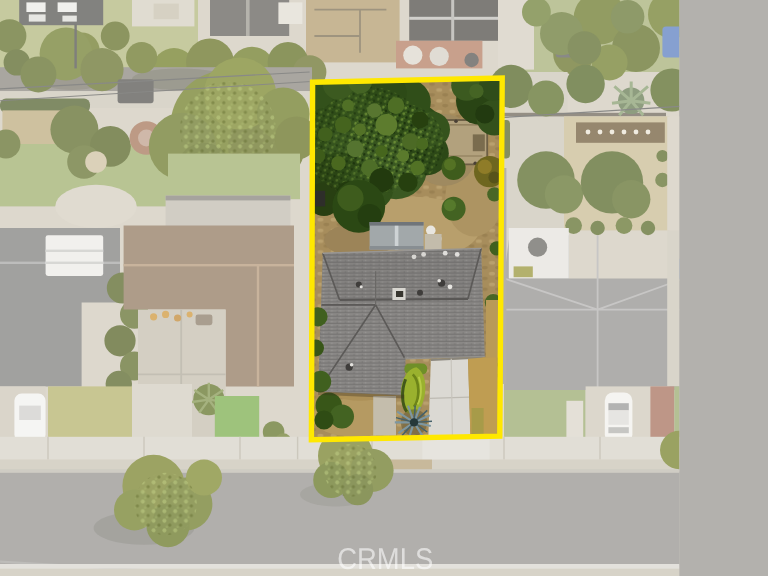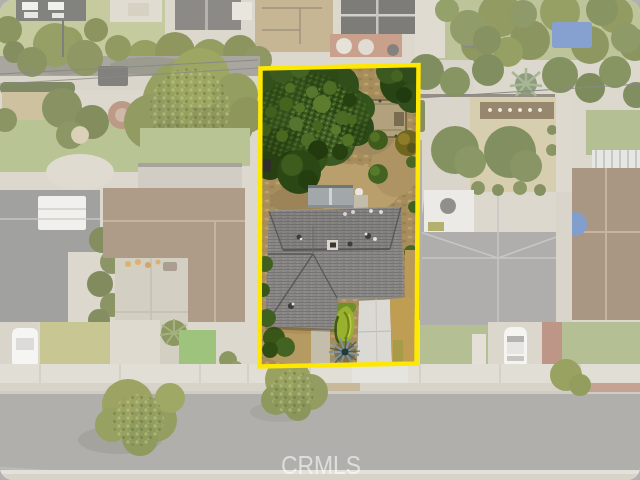--- a/index.html
+++ b/index.html
@@ -1,16 +1,16 @@
 <!DOCTYPE html>
 <html><head>
 <meta charset="utf-8">
 <style>
   html,body{margin:0;padding:0;background:#b3b1ad;}
-  .page{width:640px;height:480px;position:relative;overflow:hidden;font-family:"Liberation Sans", sans-serif;border-radius:13px;}
+  .page{width:566px;height:480px;position:relative;overflow:hidden;font-family:"Liberation Sans", sans-serif;}
 </style>
 </head>
 <body>
 <div class="page">
 <svg width="640" height="480" viewBox="0 0 640 480">
 <defs>
   <clipPath id="lot">
           <path d="M262,70 L417,66.5 L415,362 L261,365 Z"></path>
         </clipPath>
   <pattern id="shingle" width="7" height="3" patternUnits="userSpaceOnUse">

